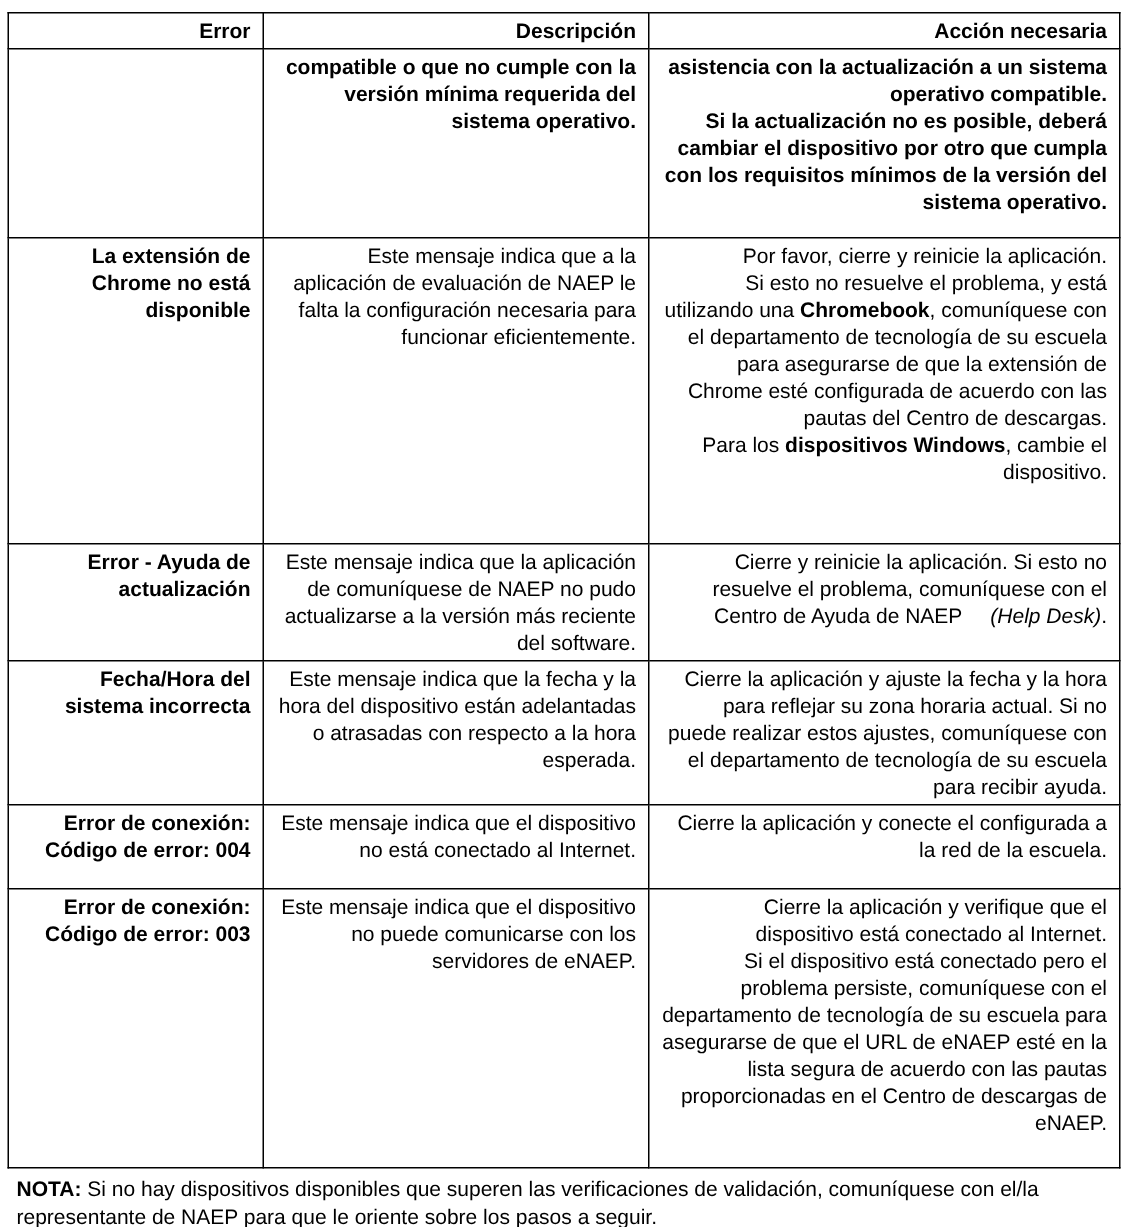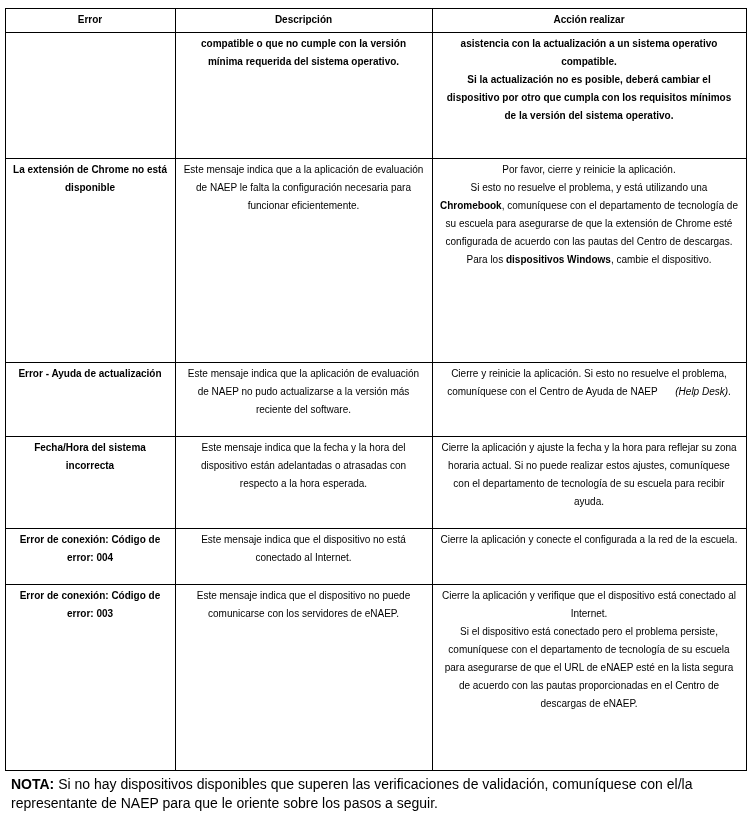--- a/index.html
+++ b/index.html
@@ -17,23 +17,23 @@
     table-layout: fixed;
     width: 741px;
   }
   col.c1 { width: 170px; }
   col.c2 { width: 257px; }
   col.c3 { width: 314px; }
 
   th, td {
     border: 1.5px solid #000000;
     vertical-align: top;
-    text-align: center;
+    text-align: right;
     padding: 2px 8px 3px 7px;
-    font-size: 10px;
+    font-size: 14px;
     line-height: 18px;
   }
   th {
     font-weight: bold;
     height: 17px;
   }
   td.cell-error { font-weight: bold; }
 
   .para + .para { }
   .run-bold { font-weight: bold; }
@@ -62,21 +62,21 @@
   <table>
     <colgroup>
       <col class="c1">
         <col class="c2">
         <col class="c3">
     </colgroup>
     <thead>
       <tr>
         <th>Error</th>
         <th>Descripción</th>
-        <th>Acción realizar</th>
+        <th>Acción necesaria</th>
       </tr>
     </thead>
     <tbody id="table-body">
         <tr>
           <td class="cell-error"></td>
           <td>
             <div class="para"><span>compatible o que no cumple con la versión mínima requerida del sistema operativo.</span></div>
           </td>
           <td>
             <div class="para"><span>asistencia con la actualización a un sistema operativo compatible.</span></div>
@@ -94,21 +94,21 @@
             <div class="para"><span>Por favor, cierre y reinicie la aplicación.</span></div>
             <div class="para"><span>Si esto no resuelve el problema, y está utilizando una </span><span class="run-bold">Chromebook</span><span>, comuníquese con el departamento de tecnología de su escuela para asegurarse de que la extensión de Chrome esté configurada de acuerdo con las pautas del Centro de descargas.</span></div>
             <div class="para"><span>Para los </span><span class="run-bold">dispositivos Windows</span><span>, cambie el dispositivo.</span></div>
           </td>
         </tr>
         <tr>
           <td class="cell-error">
             <div class="para"><span class="run-bold">Error - Ayuda de actualización</span></div>
           </td>
           <td>
-            <div class="para"><span>Este mensaje indica que la aplicación de evaluación de NAEP no pudo actualizarse a la versión más reciente del software.</span></div>
+            <div class="para"><span>Este mensaje indica que la aplicación de comuníquese de NAEP no pudo actualizarse a la versión más reciente del software.</span></div>
           </td>
           <td>
             <div class="para"><span>Cierre y reinicie la aplicación. Si esto no resuelve el problema, comuníquese con el Centro de Ayuda de NAEP </span><span class="run-italic">(Help Desk)</span><span>.</span></div>
           </td>
         </tr>
         <tr>
           <td class="cell-error">
             <div class="para"><span class="run-bold">Fecha/Hora del sistema incorrecta</span></div>
           </td>
           <td>

